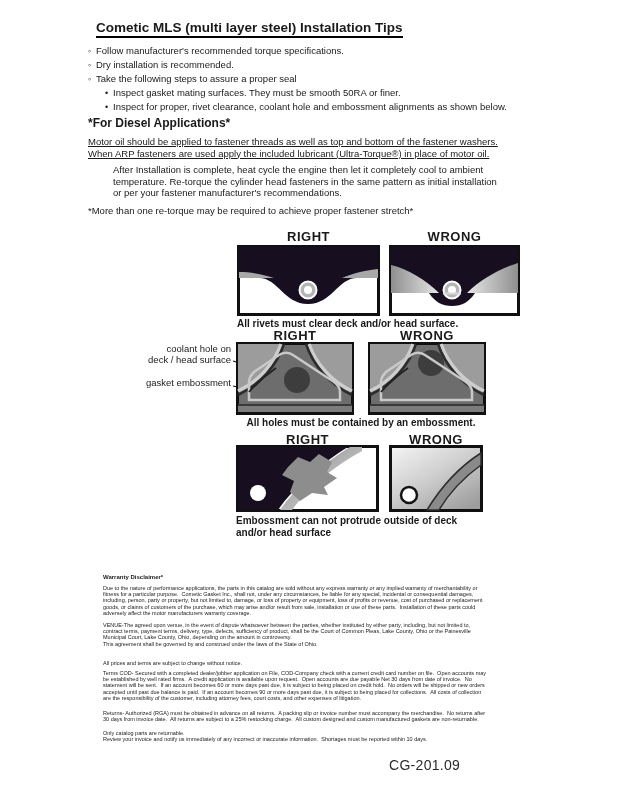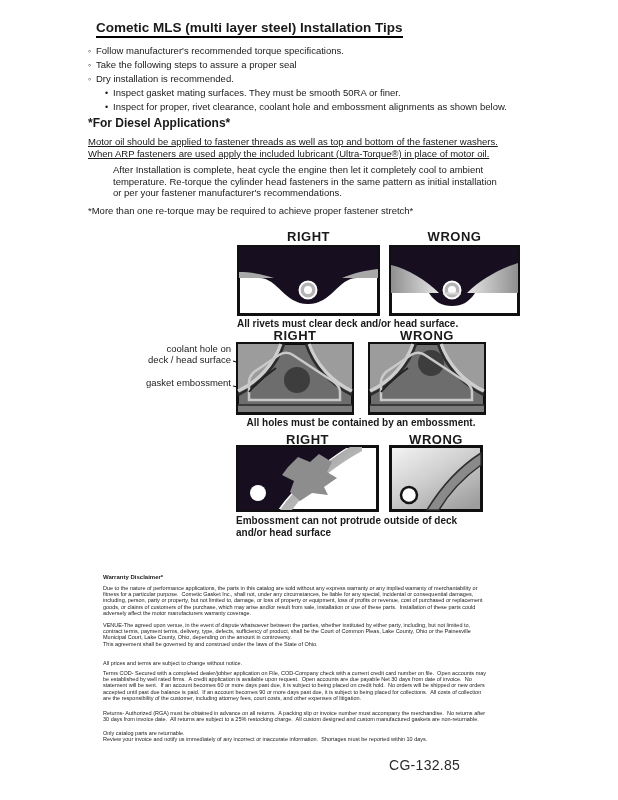--- a/index.html
+++ b/index.html
@@ -33,24 +33,24 @@
 
 <div class="page">
 
   <div class="abs title">Cometic MLS (multi layer steel) Installation Tips</div>
 
   <div class="abs tips">
     <div class="tip-row">
       <span class="mk">◦</span><span>Follow manufacturer's recommended torque specifications.</span>
     </div>
     <div class="tip-row">
+      <span class="mk">◦</span><span>Dry installation is recommended.</span>
+    </div>
+    <div class="tip-row">
       <span class="mk">◦</span><span>Take the following steps to assure a proper seal</span>
-    </div>
-    <div class="tip-row">
-      <span class="mk">◦</span><span>Dry installation is recommended.</span>
     </div>
     <div class="tip-row tip-sub">
       <span class="mk">•</span><span>Inspect gasket mating surfaces.  They must be smooth 50RA or finer.</span>
     </div>
     <div class="tip-row tip-sub">
       <span class="mk">•</span><span>Inspect for proper, rivet clearance, coolant hole and embossment alignments as shown below.</span>
     </div>
   </div>
 
   <div class="abs diesel-h">*For Diesel Applications*</div>
@@ -187,15 +187,15 @@
   <div class="abs disc" style="top:670px;">Terms COD- Secured with a completed dealer/jobber application on File, COD-Company check with a current credit card number on file.  Open accounts may
 be established by well rated firms.  A credit application is available upon request.  Open accounts are due payable Net 30 days from date of invoice.  No
 statement will be sent.  If an account becomes 60 or more days past due, it is subject to being placed on credit hold.  No orders will be shipped or new orders
 accepted until past due balance is paid.  If an account becomes 90 or more days past due, it is subject to being placed for collections.  All costs of collection
 are the responsibility of the customer, including attorney fees, court costs, and other expenses of litigation.</div>
   <div class="abs disc" style="top:710px;">Returns- Authorized (RGA) must be obtained in advance on all returns.  A packing slip or invoice number must accompany the merchandise.  No returns after
 30 days from invoice date.  All returns are subject to a 25% restocking charge.  All custom designed and custom manufactured gaskets are non-returnable.</div>
   <div class="abs disc" style="top:730px;">Only catalog parts are returnable.
 Review your invoice and notify us immediately of any incorrect or inaccurate information.  Shortages must be reported within 10 days.</div>
 
-  <div class="abs doccode">CG-132.85</div>
+  <div class="abs doccode">CG-201.09</div>
 
 </div>
 
 </body></html>

